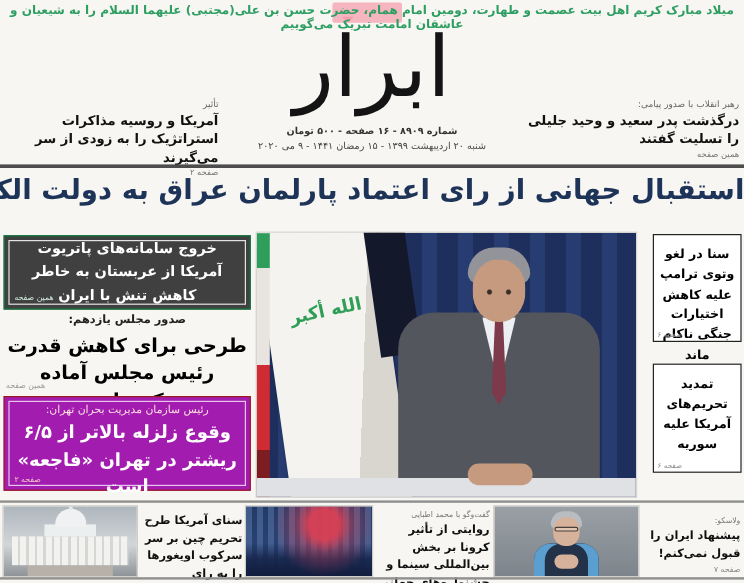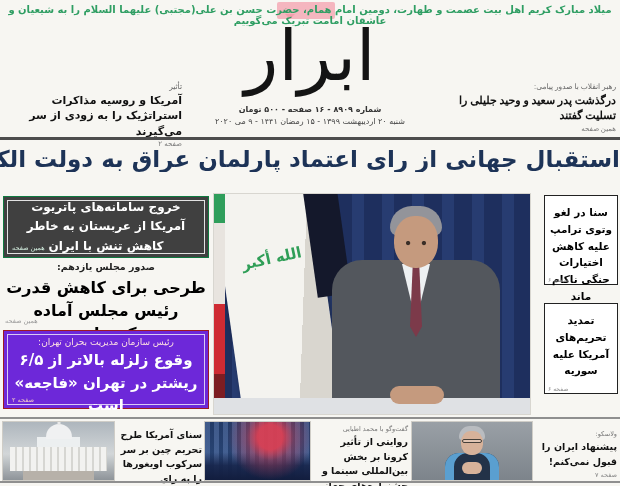--- a/index.html
+++ b/index.html
@@ -26,21 +26,21 @@
   .issue-block { position:absolute; top:105px; left:50%; transform:translateX(-50%);
     text-align:center; width:320px; }
   .issue-line { font-size:8px; font-weight:bold; color:#333; }
   .date-line { font-size:8px; color:#444; margin-top:3px; }
 
   .teaser { position:absolute; top:82px; width:178px; }
   .teaser .kicker { font-size:7.5px; color:#666; }
   .teaser .t-title { font-size:11px; font-weight:bold; color:#111; line-height:1.4; margin-top:2px; }
   .teaser .t-page { font-size:7px; color:#777; margin-top:1px; }
   .teaser-left { left:4px; text-align:right; }
-  .teaser-right { right:4px; text-align:right;font-family:Liberation Serif, serif; }
+  .teaser-right { right:4px; text-align:right; }
 
   .rule { position:absolute; left:0; right:0; background:#4d4d4d; }
   .rule-top { top:137px; height:3px; }
   .rule-mid { top:417px; height:2px; background:#8f8f8f; }
   .rule-bot { top:481px; height:2px; background:#8f8f8f; }
 
   
   .lead-headline { position:absolute; top:146px; left:0; right:0;
     text-align:center; font-size:23px; font-weight:bold; color:#1d3357;
     white-space:nowrap; overflow:hidden; }
@@ -54,21 +54,21 @@
   .green-box .g-title { color:#fff; font-weight:bold; font-size:12px; line-height:1.6;
     text-align:center; padding:0 4px; }
   .green-box .g-page { position:absolute; left:4px; bottom:1px; font-size:6.5px; color:#d5f0e1; }
 
   .parliament { position:absolute; left:3px; top:261px; width:206px; text-align:center; }
   .parliament .p-kicker { font-size:9.5px; font-weight:bold; color:#222; }
   .parliament .p-title { font-size:16px; font-weight:bold; color:#000; line-height:1.45; margin-top:4px; }
   .parliament .p-page { position:absolute; left:2px; top:56px; font-size:6.5px; color:#999; }
 
   .red-box { position:absolute; left:3px; top:330px; width:206px; height:79px;
-    background:#6d28d9; border:1px solid #9d1a21; padding:3px; }
+    background:#a21caf; border:1px solid #9d1a21; padding:3px; }
   .red-box .inner { position:relative; width:100%; height:100%;
     border:1px solid rgba(255,255,255,.75); text-align:center; padding-top:2px; }
   .red-box .r-kicker { font-size:9px; color:#ffe2e2; }
   .red-box .r-title { font-size:15px; font-weight:bold; color:#fff; line-height:1.5; margin-top:2px; }
   .red-box .r-page { position:absolute; left:4px; bottom:0; font-size:6.5px; color:#f0c6c6; }
 
   
   .photo { position:absolute; left:213px; top:193px; width:318px; height:222px;
     overflow:hidden; background:repeating-linear-gradient(90deg,#1e2f5e 0 18px,#273c71 18px 30px);
     border:1px solid #d8d6d0; }

